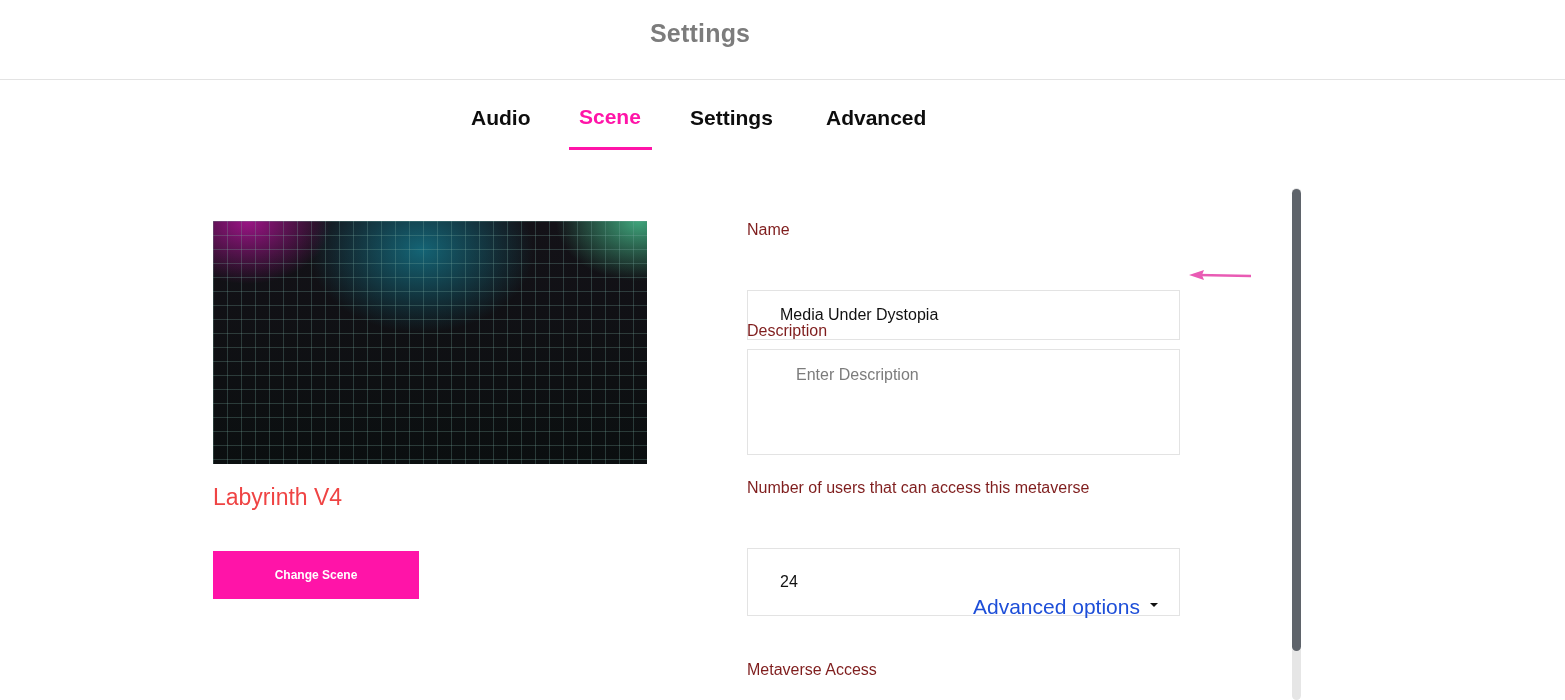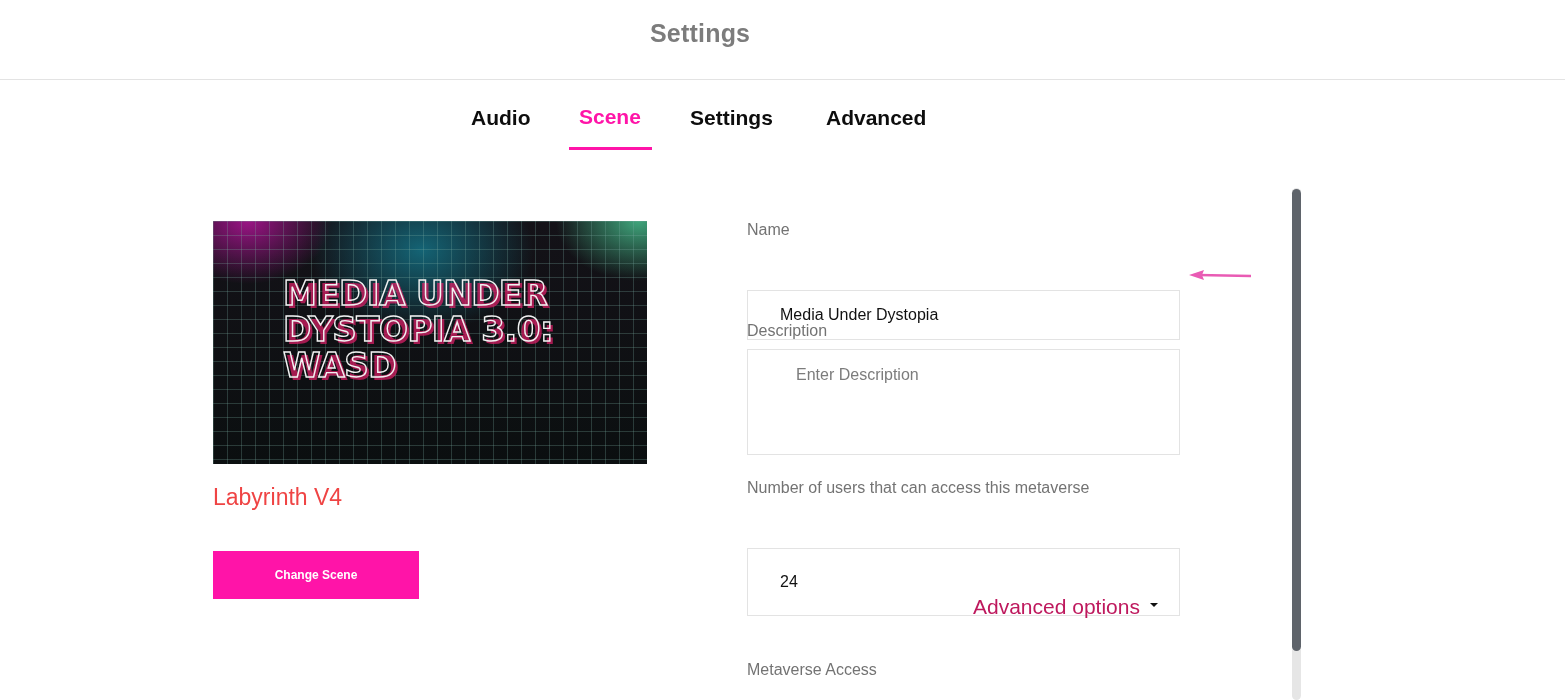--- a/index.html
+++ b/index.html
@@ -26,28 +26,28 @@
     background-image:
       linear-gradient(rgba(120,170,160,0.28) 1px, transparent 1px),
       linear-gradient(90deg, rgba(120,170,160,0.28) 1px, transparent 1px);
     background-size: 14px 14px;
   }
   .thumb-title { position: absolute; left: 70px; top: 54px; width: 320px; font-family: "DejaVu Sans", sans-serif; font-weight: bold; font-size: 34px; line-height: 36px; color: transparent; -webkit-text-stroke: 1.4px #f2f2f2; text-shadow: 3px 3px 0 rgba(214,30,100,0.75); letter-spacing: -0.5px; white-space: pre-line; }
 
   .scene-name { position: absolute; left: 213px; top: 484px; font-size: 23px; color: #ef4444; }
   .change-scene { position: absolute; left: 213px; top: 551px; width: 206px; height: 48px; background: #ff14a8; color: #fff; border: none; font-family: "Liberation Sans", sans-serif; font-weight: bold; font-size: 12px; cursor: pointer; }
 
-  .field-label { position: absolute; left: 747px; font-size: 16px; color: #737373; }
+  .field-label { position: absolute; left: 747px; font-size: 16px; color: #7f1d1d; }
   .field-input { position: absolute; left: 747px; width: 433px; border: 1px solid #e3e3e3; background: #fff; font-family: "Liberation Sans", sans-serif; font-size: 16px; color: #111; padding-left: 32px; outline: none; margin-top: 42px; }
   .field-textarea { position: absolute; left: 747px; width: 433px; height: 106px; border: 1px solid #e3e3e3; background: #fff; font-family: "Liberation Sans", sans-serif; font-size: 16px; padding: 16px 48px; resize: none; outline: none; }
   .field-textarea::placeholder { color: #7c7c7c; }
 
   .arrow { position: absolute; left: 1188px; top: 268px; width: 64px; height: 14px; }
 
-  .adv-options { position: absolute; left: 973px; top: 595px; font-size: 21px; color: #be185d; cursor: pointer; display: flex; align-items: center; gap: 10px; }
+  .adv-options { position: absolute; left: 973px; top: 595px; font-size: 21px; color: #1d4ed8; cursor: pointer; display: flex; align-items: center; gap: 10px; }
   .caret { width: 0; height: 0; border-left: 4px solid transparent; border-right: 4px solid transparent; border-top: 4px solid #111; margin-top: -4px; }
 
   .scroll-track { position: absolute; left: 1292px; top: 188px; width: 9px; height: 512px; background: #e6e6e6; border-radius: 5px; }
   .scroll-thumb { position: absolute; left: 1292px; top: 189px; width: 9px; height: 462px; background: #5f646b; border-radius: 5px; }
 </style>
 </head>
 <body>
 
 <div class="header">
   <div class="header-title">Settings</div>
@@ -57,23 +57,20 @@
   <div class="tab" style="left:471px">Audio</div>
   <div class="tab active" style="left:579px">Scene</div>
   <div class="tab" style="left:690px">Settings</div>
   <div class="tab" style="left:826px">Advanced</div>
   <div class="tab-underline"></div>
 </div>
 
 <div class="thumbnail">
   <div class="thumb-bg"></div>
   <div class="thumb-grid"></div>
-  <div class="thumb-title">MEDIA UNDER
-DYSTOPIA 3.0:
-WASD</div>
 </div>
 
 <div class="scene-name">Labyrinth V4</div>
 <button class="change-scene">Change Scene</button>
 
 <div class="field-label" style="top:221px">Name</div>
 <input class="field-input" style="top: 248px; height: 50px;" type="text" value="Media Under Dystopia">
 
 <svg class="arrow" viewBox="0 0 64 14">
   <line x1="10" y1="7" x2="63" y2="8" stroke="#e95bb4" stroke-width="2.5"></line>

